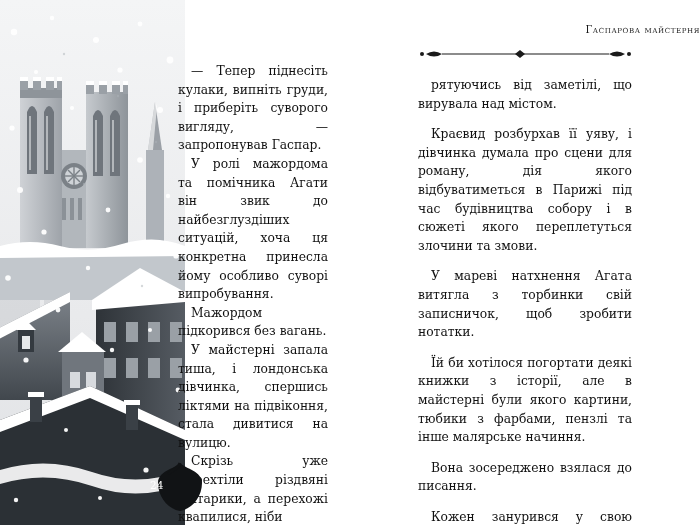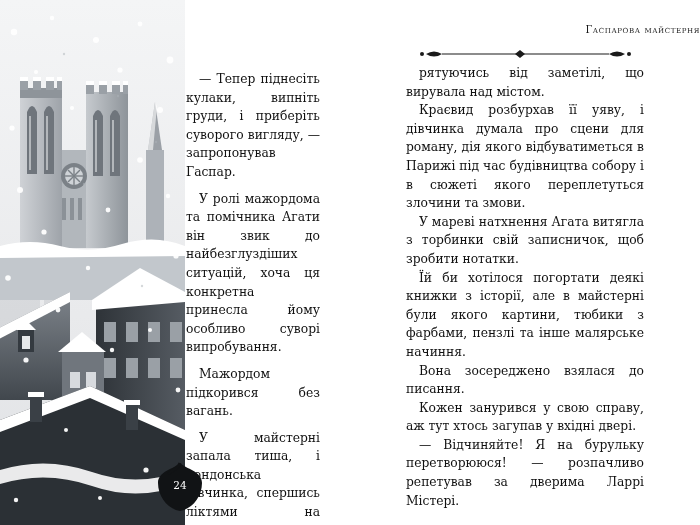--- a/index.html
+++ b/index.html
@@ -38,21 +38,21 @@
     position: absolute;
     left: 178px;
     top: 62px;
     width: 150px;
     font-size: 12.3px;
     line-height: 18.6px;
     text-align: justify;
     color: #111;
     hyphens: auto;
   }
-  .left-col p { margin: 8px; text-indent: 13px; }
+  .left-col p { margin: 0; text-indent: 13px; }
   .left-col p.first { text-indent: 13px; }
 
   
   .right-page {
     position: absolute;
     left: 350px; top: 0;
     width: 350px; height: 525px;
   }
   .running-head {
     position: absolute;
@@ -76,29 +76,29 @@
     position: absolute;
     left: 56px;
     top: 64px;
     width: 238px;
     font-size: 12.3px;
     line-height: 18.6px;
     text-align: justify;
     color: #111;
     hyphens: auto;
   }
-  .right-col p { margin: 0; text-indent: 13px; }
+  .right-col p { margin: 12px; text-indent: 13px; }
 
   
   .folio {
     position: absolute;
     bottom: 12px;
     width: 60px;
     height: 52px;
-    text-align: center;
+    text-align: left;
   }
   .folio.left  { left: 150px; }
   .folio .num {
     position: absolute;
     left: 0; right: 0;
     top: 18px;
     font-size: 10.5px;
     color: #ffffff;
     font-family: "DejaVu Serif", serif;
   }

